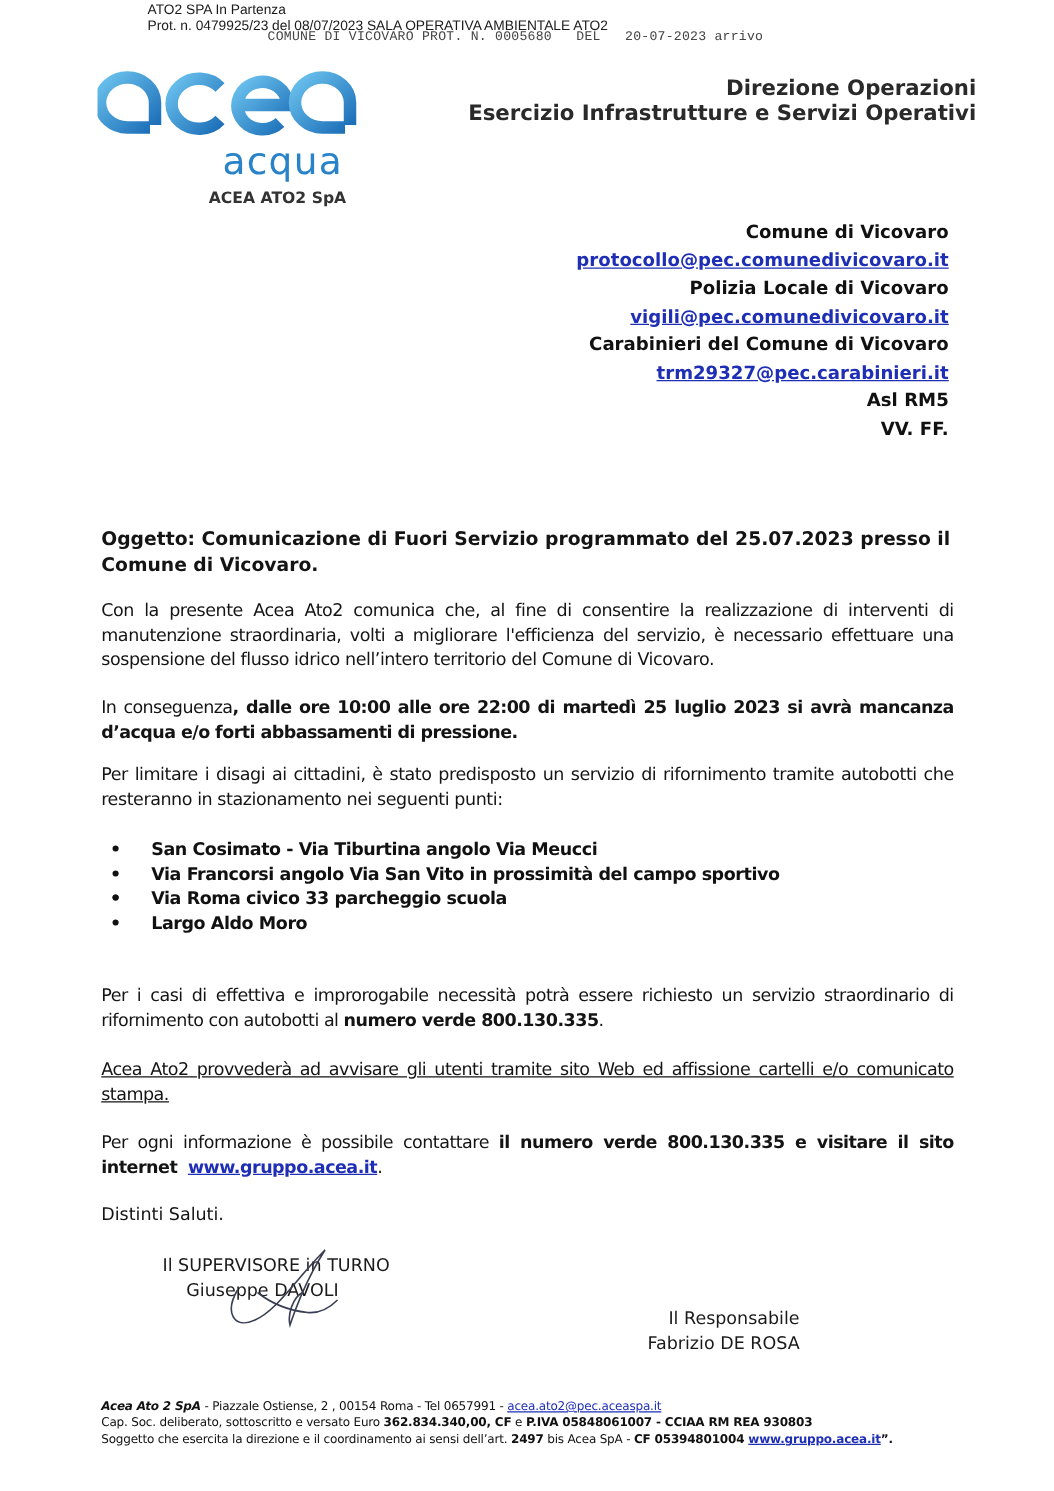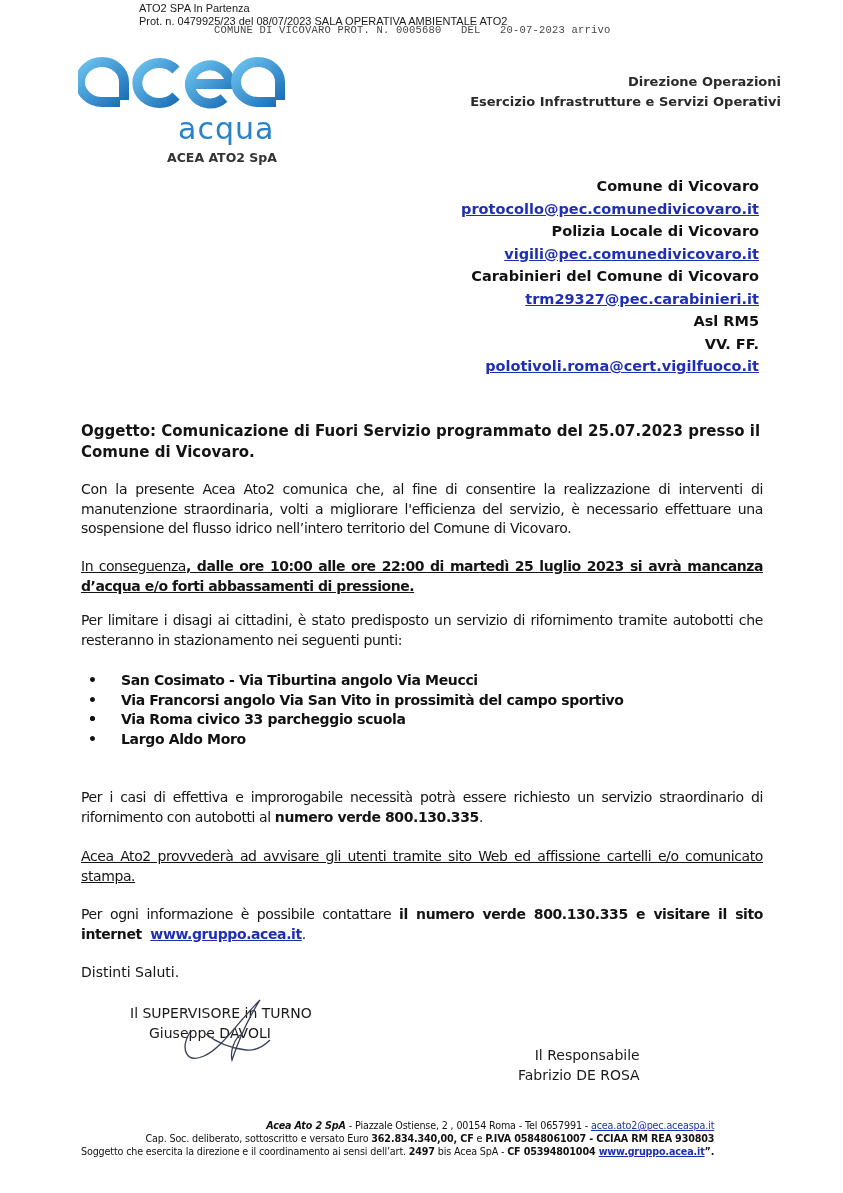--- a/index.html
+++ b/index.html
@@ -1,56 +1,56 @@
 <!DOCTYPE html>
 <html><head>
 <meta charset="utf-8">
 <style>
   * { box-sizing: border-box; margin: 0; padding: 0; }
   html, body { width: 843px; height: 1193px; background: #ffffff; }
   body { position: relative; font-family: "DejaVu Sans", sans-serif; color: #111; overflow: hidden; }
 
-  .stamp { position: absolute; left: 139px; font-family: "Liberation Sans", sans-serif; font-size: 11px; color: #1a1a1a; line-height: 12px; }
+  .stamp { position: absolute; left: 118px; font-family: "Liberation Sans", sans-serif; font-size: 11px; color: #1a1a1a; line-height: 12px; }
   .stamp-1 { top: 2px; }
   .stamp-2 { top: 15px; }
   .stamp-3 { position: absolute; left: 214px; top: 24px; font-family: "Liberation Mono", monospace; font-size: 10.5px; color: #444; letter-spacing: 0.2px; white-space: pre; }
 
   .logo { position: absolute; left: 78px; top: 56px; width: 210px; height: 90px; }
   .logo-sub { position: absolute; left: 167px; top: 150px; font-size: 12.5px; font-weight: bold; color: #333; font-family: "DejaVu Sans", sans-serif; }
 
-  .dept { position: absolute; right: 62px; top: 72px; text-align: right; font-weight: bold; font-size: 13px; color: #2a2a2a; line-height: 19.5px; }
+  .dept { position: absolute; right: 62px; top: 62px; text-align: right; font-weight: bold; font-size: 17px; color: #2a2a2a; line-height: 19.5px; }
 
   .recipients { position: absolute; right: 84px; top: 175px; text-align: right; font-size: 14.5px; line-height: 22.5px; }
   .recipients .name { font-weight: bold; color: #111; display: block; }
   .recipients .mail { color: #1f2fb5; text-decoration: underline; display: block; font-weight: bold; }
 
   .content { position: absolute; left: 81px; width: 682px; font-size: 14px; line-height: 19.5px; color: #141414; font-family: "DejaVu Sans", sans-serif; }
   .subject { top: 421px; font-weight: bold; font-size: 15px; line-height: 21px; }
   .para { text-align: justify; }
   .p1 { top: 480px; letter-spacing: -0.35px; }
-  .p2 { top: 557px; letter-spacing: -0.45px; text-decoration: underline; }
+  .p2 { top: 557px; letter-spacing: -0.45px; }
   .p3 { top: 611px; letter-spacing: -0.35px; }
   .p4 { top: 788px; letter-spacing: -0.4px; }
   .p5 { top: 847px; letter-spacing: -0.4px; text-decoration: underline; }
   .p6 { top: 905px; letter-spacing: -0.4px; }
   .p7 { top: 963px; }
   b { font-weight: bold; }
   a.link { color: #1f2fb5; text-decoration: underline; font-weight: bold; }
 
   .points { position: absolute; left: 88px; top: 671px; list-style: none; font-weight: bold; font-size: 14px; line-height: 19.5px; letter-spacing: -0.35px; }
   .points li { position: relative; padding-left: 33px; }
   .points li .bullet { position: absolute; left: 0; top: 0; }
 
   .sig1 { position: absolute; left: 130px; top: 1004px; font-size: 14px; line-height: 19.5px; color: #1a1a1a; }
   .sig1 .line2 { padding-left: 19px; display: block; }
   .signature-mark { position: absolute; left: 176px; top: 994px; width: 100px; height: 72px; }
 
   .sig2 { position: absolute; left: 518px; top: 1046px; font-size: 14px; line-height: 19.5px; text-align: right; color: #1a1a1a; }
 
-  .footer { position: absolute; left: 81px; top: 1119px; font-size: 9.6px; line-height: 13px; color: #111; letter-spacing: -0.15px; white-space: nowrap; text-align: right; }
+  .footer { position: absolute; left: 81px; top: 1119px; font-size: 9.6px; line-height: 13px; color: #111; letter-spacing: -0.15px; white-space: nowrap; }
   .footer .it { font-weight: bold; font-style: italic; }
   .footer a.small { color: #1f2fb5; text-decoration: underline; font-weight: normal; }
 </style>
 </head>
 <body>
 
 <div class="stamp stamp-1">ATO2 SPA In Partenza</div>
 <div class="stamp stamp-2">Prot. n. 0479925/23 del 08/07/2023 SALA OPERATIVA AMBIENTALE ATO2</div>
 <div class="stamp-3">COMUNE DI VICOVARO PROT. N. 0005680   DEL   20-07-2023 arrivo</div>
 
@@ -80,21 +80,20 @@
 
 <div class="recipients">
   <span class="name">Comune di Vicovaro</span>
   <a class="mail">protocollo@pec.comunedivicovaro.it</a>
   <span class="name">Polizia Locale di Vicovaro</span>
   <a class="mail">vigili@pec.comunedivicovaro.it</a>
   <span class="name">Carabinieri del Comune di Vicovaro</span>
   <a class="mail">trm29327@pec.carabinieri.it</a>
   <span class="name">Asl RM5</span>
   <span class="name">VV. FF.</span>
-  <a class="mail">polotivoli.roma@cert.vigilfuoco.it</a>
 </div>
 
 <div class="content subject">Oggetto: Comunicazione di Fuori Servizio programmato del 25.07.2023 presso il Comune di Vicovaro.</div>
 
 <div class="content para p1">Con la presente Acea Ato2 comunica che, al fine di consentire la realizzazione di interventi di manutenzione straordinaria, volti a migliorare l'efficienza del servizio, è necessario effettuare una sospensione del flusso idrico nell’intero territorio del Comune di Vicovaro.</div>
 
 <div class="content para p2"><span>In conseguenza</span><b>, dalle ore 10:00 alle ore 22:00 di martedì 25 luglio 2023 si avrà mancanza d’acqua e/o forti abbassamenti di pressione.</b></div>
 
 <div class="content para p3">Per limitare i disagi ai cittadini, è stato predisposto un servizio di rifornimento tramite autobotti che resteranno in stazionamento nei seguenti punti:</div>
 

